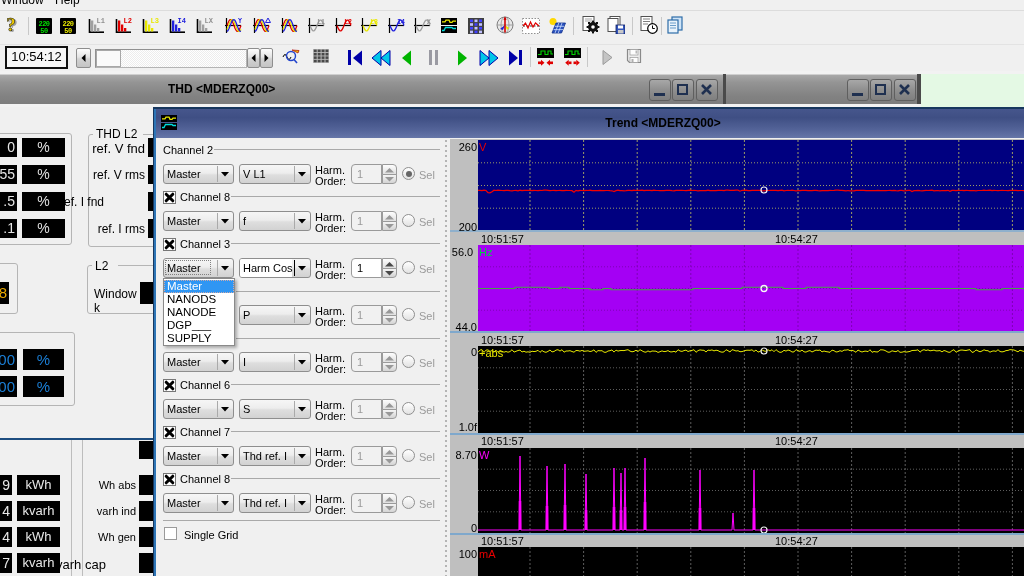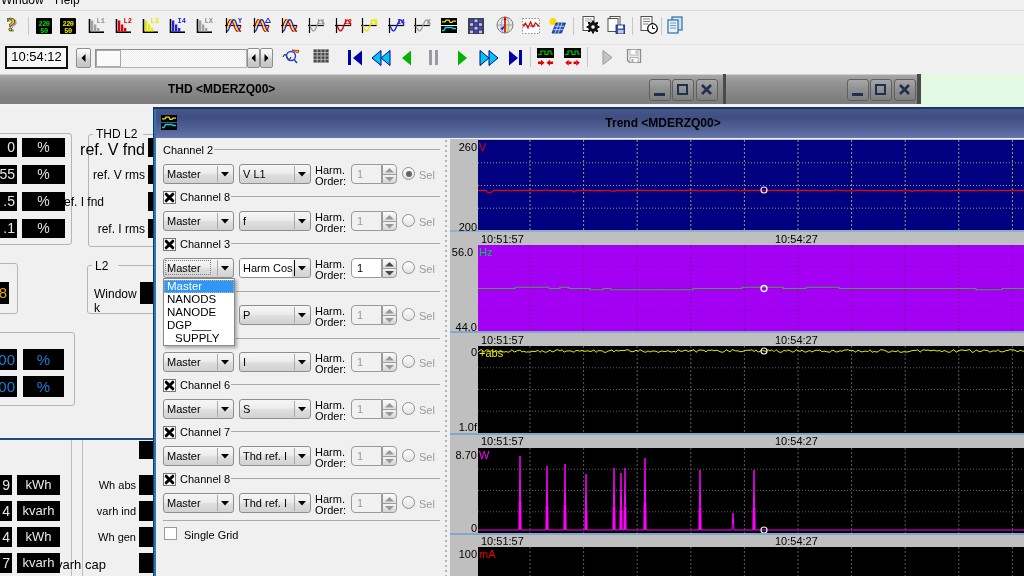--- a/index.html
+++ b/index.html
@@ -335,21 +335,21 @@
 <div style="left:-30px;top:138px;width:47px;height:19px;background:#000;color:#e6e6e6;font-size:14px;text-align:right;line-height:19px;padding-right:2px;">0</div>
 <div style="left:22px;top:138px;width:43px;height:19px;background:#000;color:#e0e0e0;font-size:14px;text-align:center;line-height:19px;">%</div>
 <div style="left:-30px;top:165px;width:47px;height:19px;background:#000;color:#e6e6e6;font-size:14px;text-align:right;line-height:19px;padding-right:2px;">55</div>
 <div style="left:22px;top:165px;width:43px;height:19px;background:#000;color:#e0e0e0;font-size:14px;text-align:center;line-height:19px;">%</div>
 <div style="left:-30px;top:192px;width:47px;height:19px;background:#000;color:#e6e6e6;font-size:14px;text-align:right;line-height:19px;padding-right:2px;">.5</div>
 <div style="left:22px;top:192px;width:43px;height:19px;background:#000;color:#e0e0e0;font-size:14px;text-align:center;line-height:19px;">%</div>
 <div style="left:-30px;top:219px;width:47px;height:19px;background:#000;color:#e6e6e6;font-size:14px;text-align:right;line-height:19px;padding-right:2px;">.1</div>
 <div style="left:22px;top:219px;width:43px;height:19px;background:#000;color:#e0e0e0;font-size:14px;text-align:center;line-height:19px;">%</div>
 <div style="left:88px;top:134px;width:100px;height:113px;border:1px solid #b5b5b5;border-radius:3px;"></div>
 <div style="left:93px;top:127px;width:50px;height:13px;background:#f0f0f0;font-size:12px;color:#000;padding:0 3px;">THD L2</div>
-<div style="left:60px;top:141px;width:85px;height:14px;font-size:16px;color:#000;text-align:right;">ref. V fnd</div>
+<div style="left:60px;top:141px;width:85px;height:14px;font-size:13px;color:#000;text-align:right;">ref. V fnd</div>
 <div style="left:148px;top:138px;width:8px;height:19px;background:#000;"></div>
 <div style="left:60px;top:168px;width:85px;height:14px;font-size:12px;color:#000;text-align:right;">ref. V rms</div>
 <div style="left:148px;top:165px;width:8px;height:19px;background:#000;"></div>
 <div style="left:60px;top:195px;width:85px;height:14px;font-size:12px;color:#000;text-align:left;">ref. I fnd</div>
 <div style="left:148px;top:192px;width:8px;height:19px;background:#000;"></div>
 <div style="left:60px;top:222px;width:85px;height:14px;font-size:12px;color:#000;text-align:right;">ref. I rms</div>
 <div style="left:148px;top:219px;width:8px;height:19px;background:#000;"></div>
 <div style="left:-20px;top:263px;width:38px;height:51px;border:1px solid #b5b5b5;border-radius:3px;"></div>
 <div style="left:-30px;top:282px;width:39px;height:22px;background:#000;color:#e8a800;font-size:15px;text-align:right;line-height:22px;padding-right:2px;">8</div>
 <div style="left:87px;top:265px;width:100px;height:49px;border:1px solid #b5b5b5;border-radius:3px;"></div>
@@ -640,21 +640,21 @@
 <svg style="left:385px;top:505px" width="10" height="7">
     <path d="M0 1 L9 1 L4.5 5.5 Z" fill="#989898"></path>
   </svg>
 <div class="radio" style="left:402px;top:496px;width:13px;height:13px;"></div>
 <div style="left:419px;top:498px;width:24px;height:13px;font-size:11px;color:#9a9a9a;">Sel</div>
 <div style="left:163px;top:278px;width:72px;height:68px;background:#fff;border:1px solid #8a8a8a;box-shadow:2px 2px 3px rgba(0,0,0,0.3);z-index:5;"></div>
 <div style="left:164px;top:279.5px;width:70px;height:13px;background:#2f96f3;color:#fff;font-size:11.5px;line-height:13px;padding-left:3px;z-index:6;outline:1px dotted #caa;outline-offset:-1px;">Master</div>
 <div style="left:164px;top:292.7px;width:70px;height:13px;color:#000;font-size:11.5px;line-height:13px;padding-left:3px;z-index:6;">NANODS</div>
 <div style="left:164px;top:305.9px;width:70px;height:13px;color:#000;font-size:11.5px;line-height:13px;padding-left:3px;z-index:6;">NANODE</div>
 <div style="left:164px;top:319.1px;width:70px;height:13px;color:#000;font-size:11.5px;line-height:13px;padding-left:3px;z-index:6;">DGP___</div>
-<div style="left:164px;top:332.3px;width:70px;height:13px;color:#000;font-size:11.5px;line-height:13px;padding-left:11px;z-index:6;">SUPPLY</div>
+<div style="left:164px;top:332.3px;width:70px;height:13px;color:#000;font-size:11.5px;line-height:13px;padding-left:3px;z-index:6;">SUPPLY</div>
 <div style="left:163px;top:520px;width:277px;height:1px;background:#a9a9a9;"></div>
 <div style="left:164px;top:527px;width:13px;height:13px;background:#fff;border:1px solid #9a9a9a;"></div>
 <div style="left:184px;top:529px;width:70px;height:13px;font-size:11px;color:#000;">Single Grid</div>
 <svg style="left:444px;top:140px" width="4" height="436">
     <line x1="2" y1="0" x2="2" y2="436" stroke="#a0a0a0" stroke-width="1.5" stroke-dasharray="2 3"></line>
   </svg>
 
 <div style="left:450px;top:139px;width:574px;height:437px;background:#bfbfbf;"></div>
 <svg style="left:478px;top:140px" width="546" height="91">
     <rect x="0" y="0" width="546" height="91" fill="#000080"></rect>

